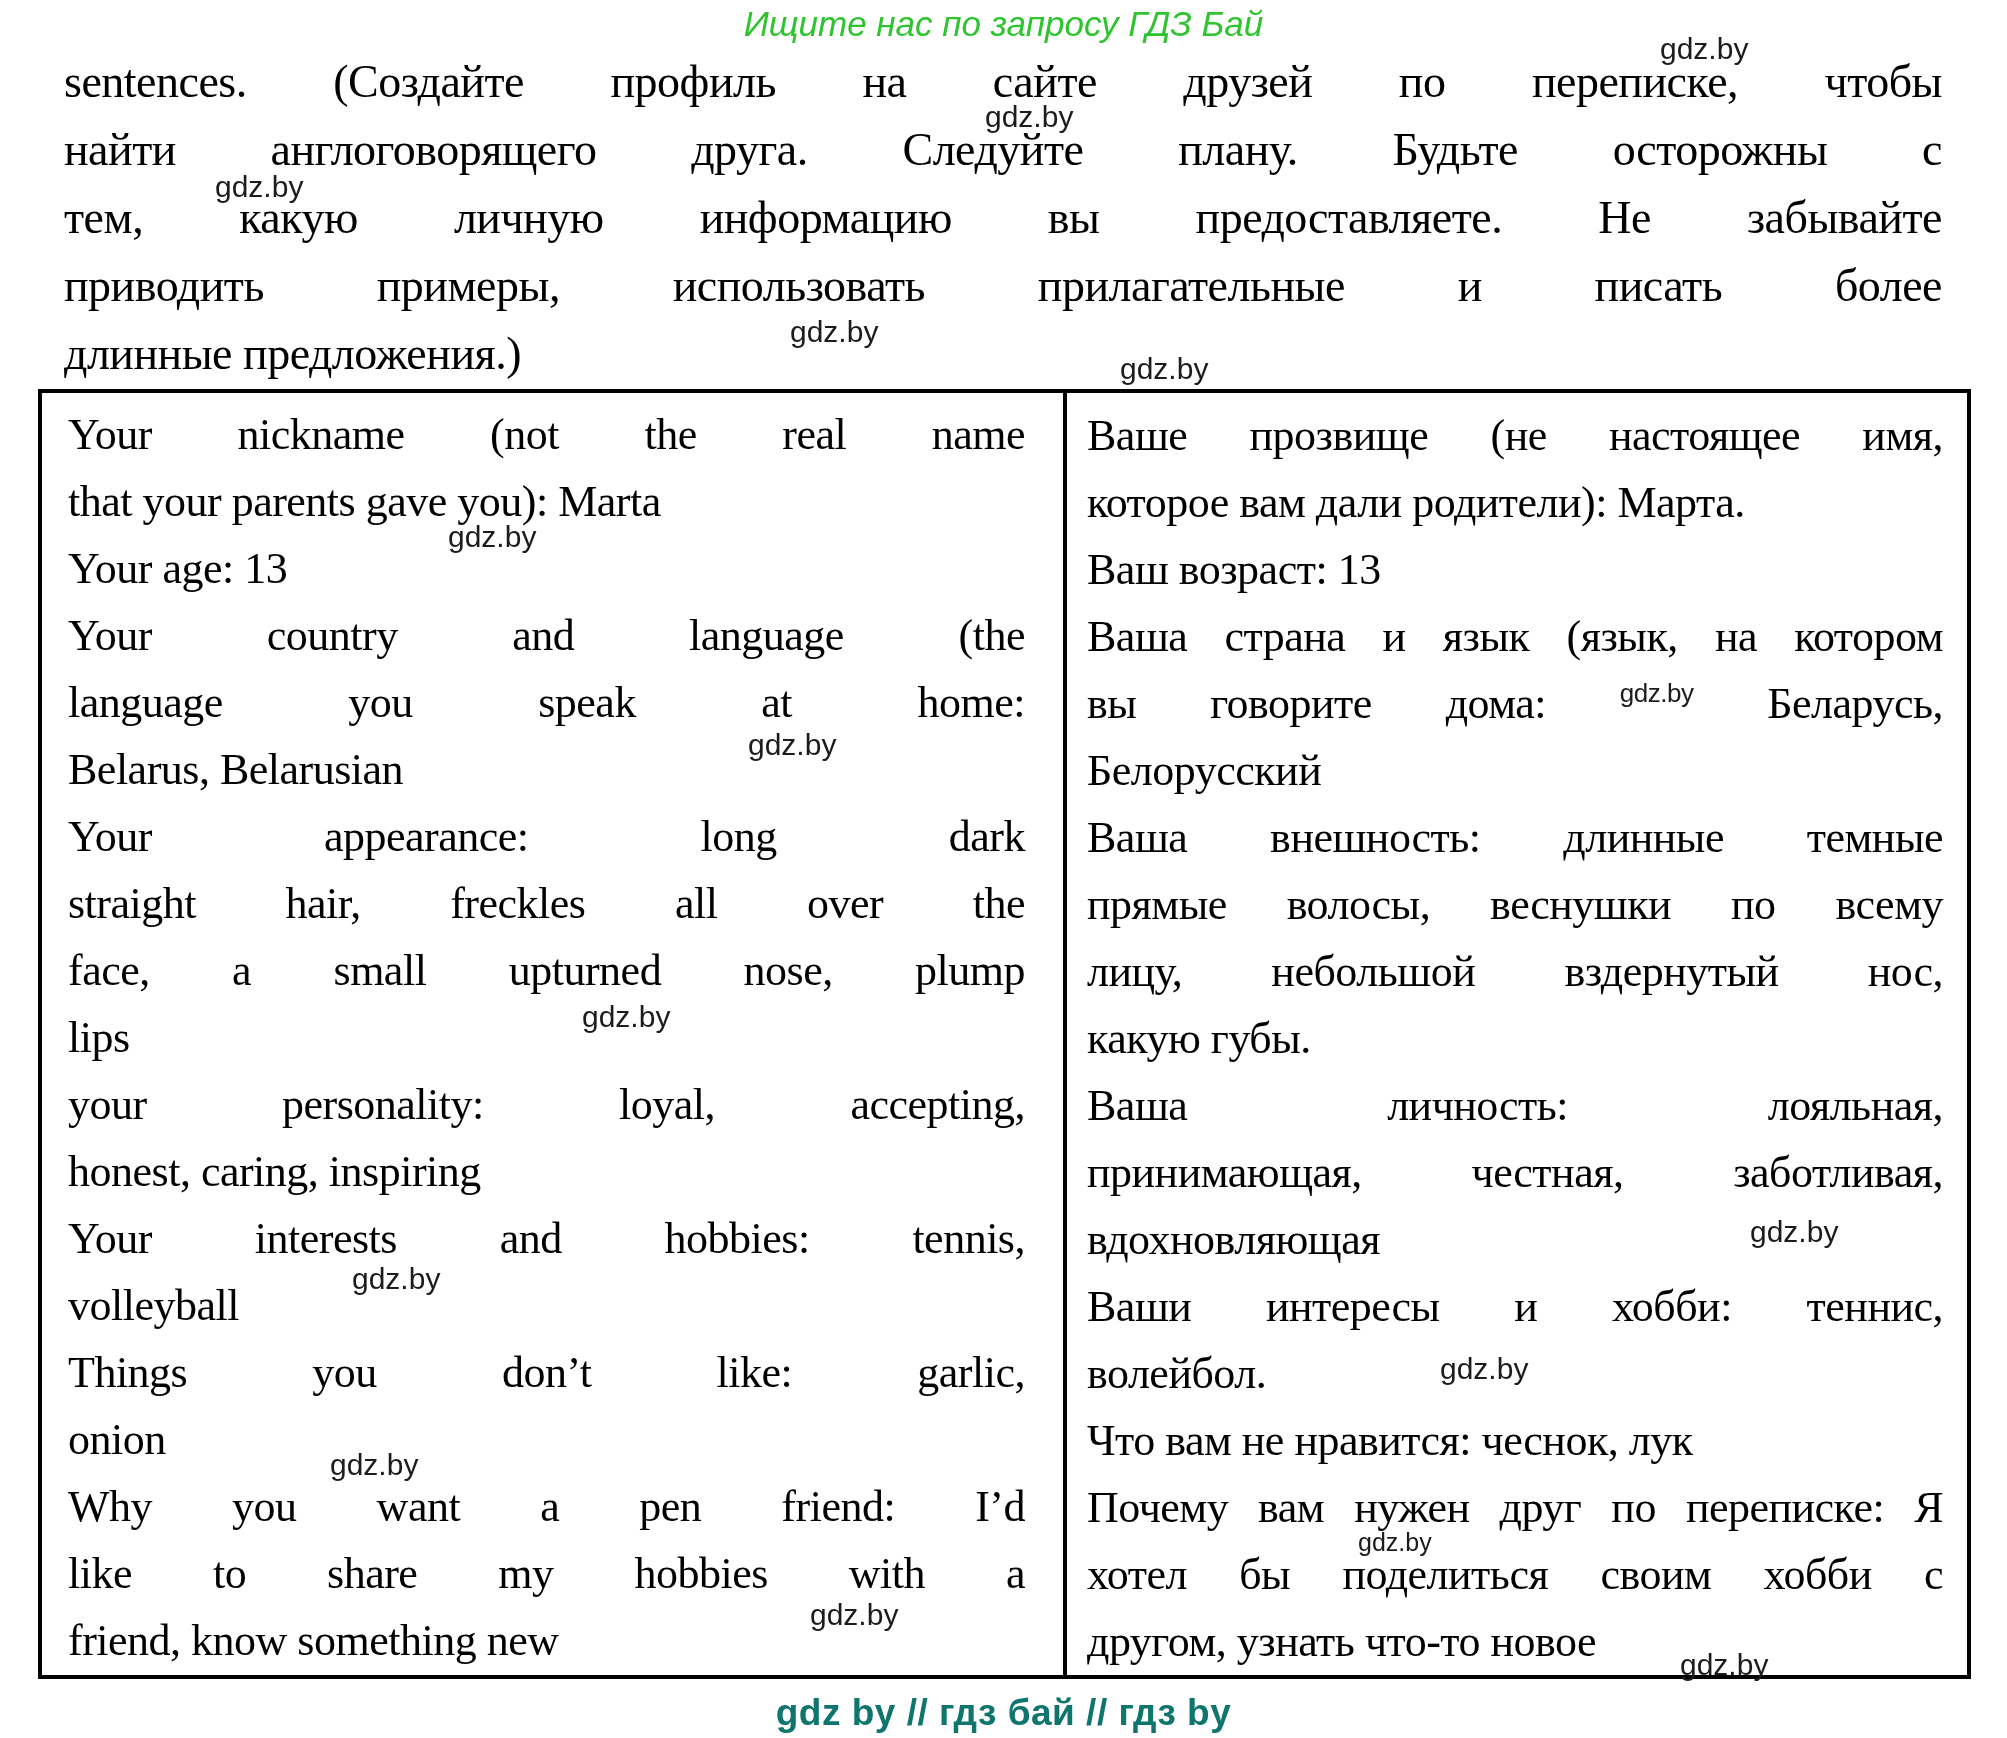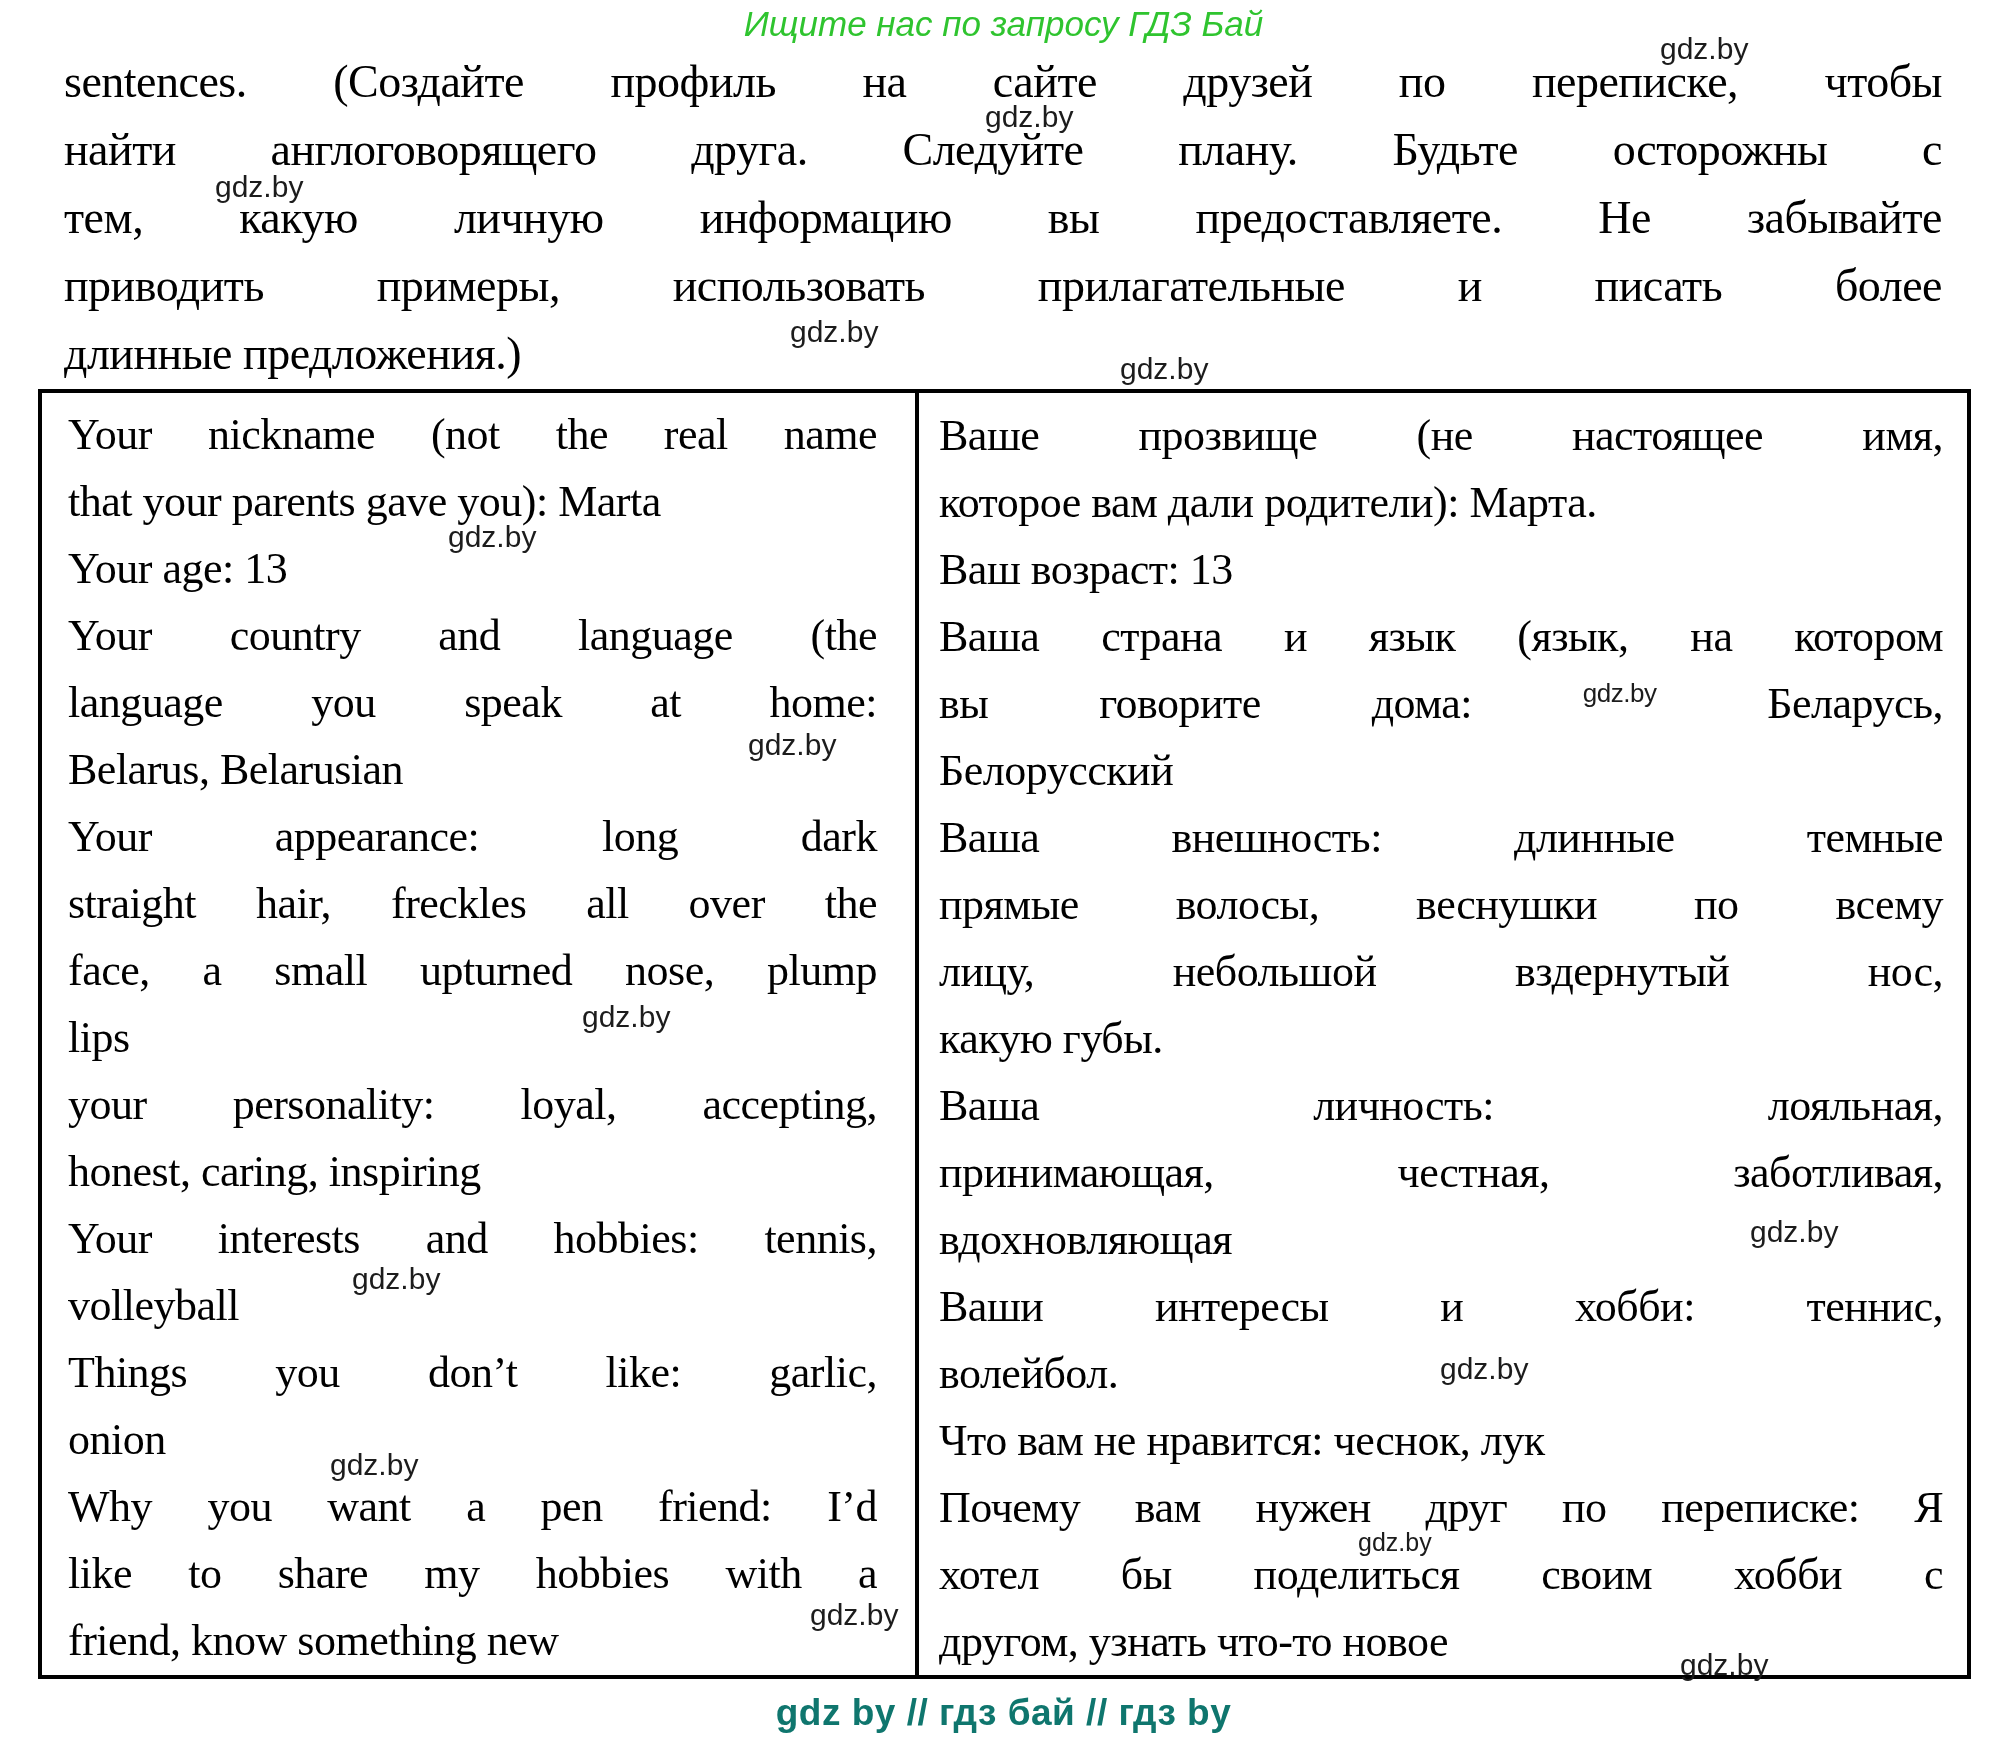--- a/index.html
+++ b/index.html
@@ -43,21 +43,21 @@
     overflow:hidden;
   }
   .cell{
     box-sizing:border-box;
     font-size:44px;
     line-height:67px;
     letter-spacing:-0.5px;
     overflow:hidden;
   }
   .cell.left{
-    width:877px;
+    width:1025px;
     border-right:4px solid #000;
     padding:8px 38px 0 26px;
   }
   .cell.right{
     flex:1;
     padding:9px 24px 0 20px;
   }
   
   .wm{
     position:absolute;

